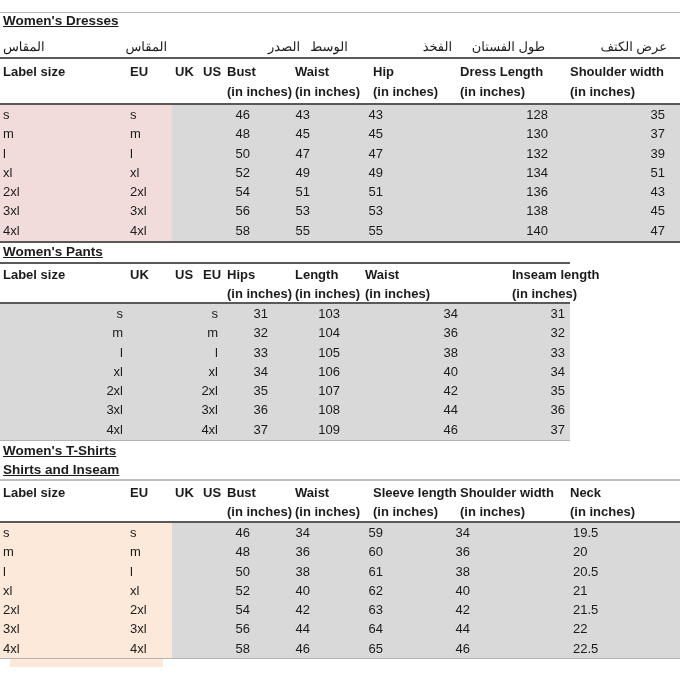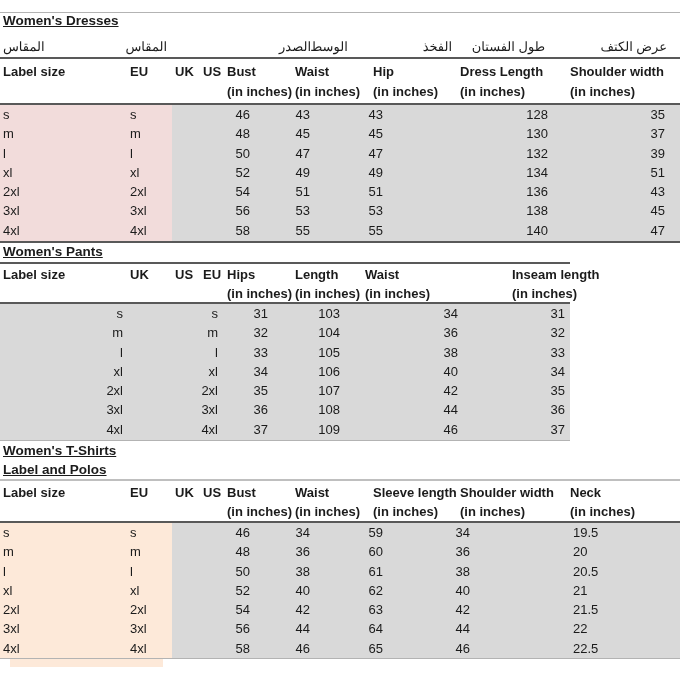--- a/index.html
+++ b/index.html
@@ -32,21 +32,21 @@
   .t-v4{left:400px;width:70px;} .t-v5{left:573px;width:60px;text-align:left;}
   
   .ph-label{left:3px;} .ph-uk{left:130px;} .ph-us{left:175px;} .ph-eu{left:203px;}
   .ph1{left:227px;} .ph2{left:295px;} .ph3{left:365px;} .ph4{left:468px;padding-left:44px;}
   .p-s1{left:53px;width:70px;} .p-s2{left:148px;width:70px;}
   .p-v1{left:208px;width:60px;} .p-v2{left:280px;width:60px;}
   .p-v3{left:398px;width:60px;} .p-v4{left:505px;width:60px;}
   
   .a-label{left:3px;}
   .a-eu{left:107px;width:60px;text-align:right;}
-  .a-bust{left:251px;width:60px;text-align:right;}
+  .a-bust{left:240px;width:60px;text-align:right;}
   .a-waist{left:300px;width:58px;text-align:center;}
   .a-hip{left:395px;width:57px;text-align:right;}
   .a-length{left:455px;width:90px;text-align:right;}
   .a-shoulder{left:577px;width:90px;text-align:right;}
 </style>
 </head>
 <body>
 
 <div class="sheet">
 
@@ -239,21 +239,21 @@
       <span class="cell num p-s1">4xl</span>
       <span class="cell num p-s2">4xl</span>
       <span class="cell num p-v1">37</span>
       <span class="cell num p-v2">109</span>
       <span class="cell num p-v3">46</span>
       <span class="cell num p-v4">37</span>
     </div>
     </div>
 
   <div class="title" style="left:3px;top:443px;">Women's T-Shirts</div>
-  <div class="title" style="left:3px;top:462px;">Label and Polos</div>
+  <div class="title" style="left:3px;top:462px;">Shirts and Inseam</div>
 
   <div class="hdr" style="top:483px;height:20px;line-height:20px;">
     <span class="cell h-label">Label size</span>
     <span class="cell h-eu">EU</span>
     <span class="cell h-uk">UK</span>
     <span class="cell h-us">US</span>
     <span class="cell h1">Bust</span>
     <span class="cell h2">Waist</span>
     <span class="cell h3">Sleeve length</span>
     <span class="cell h4">Shoulder width</span>

